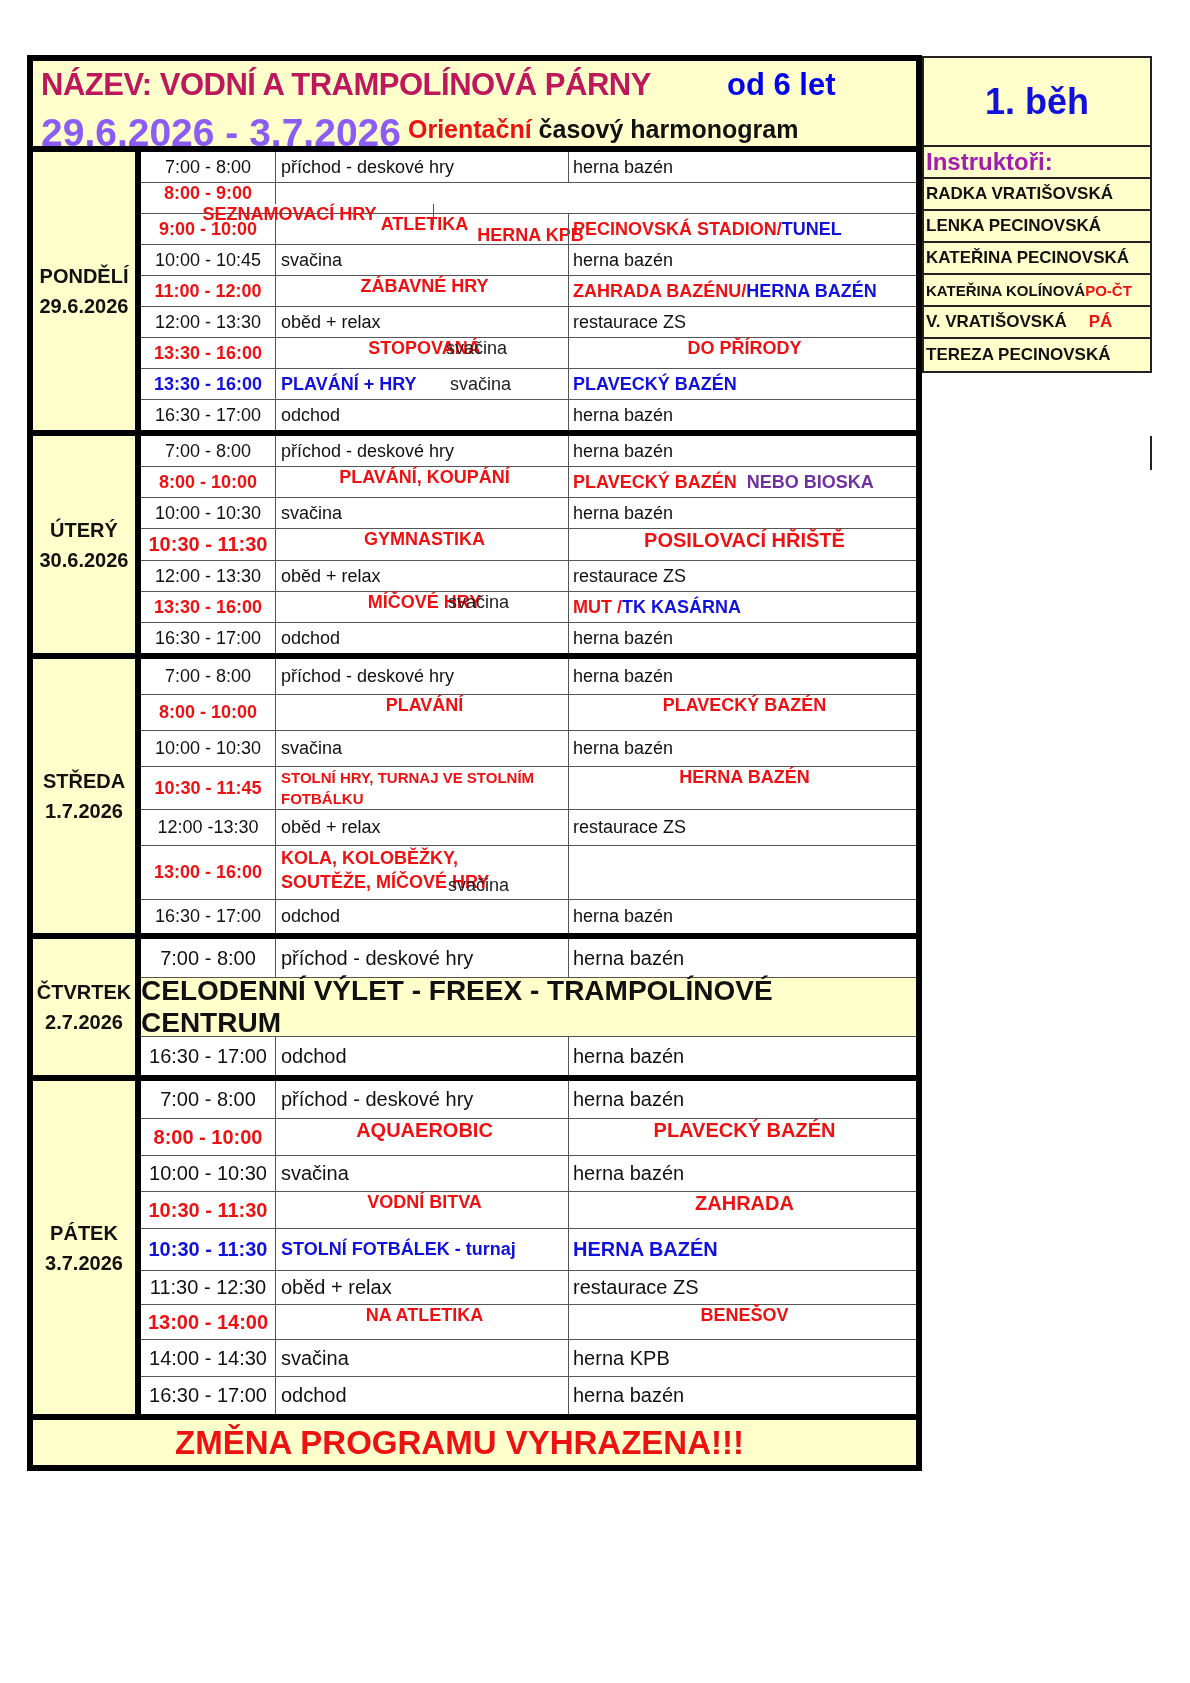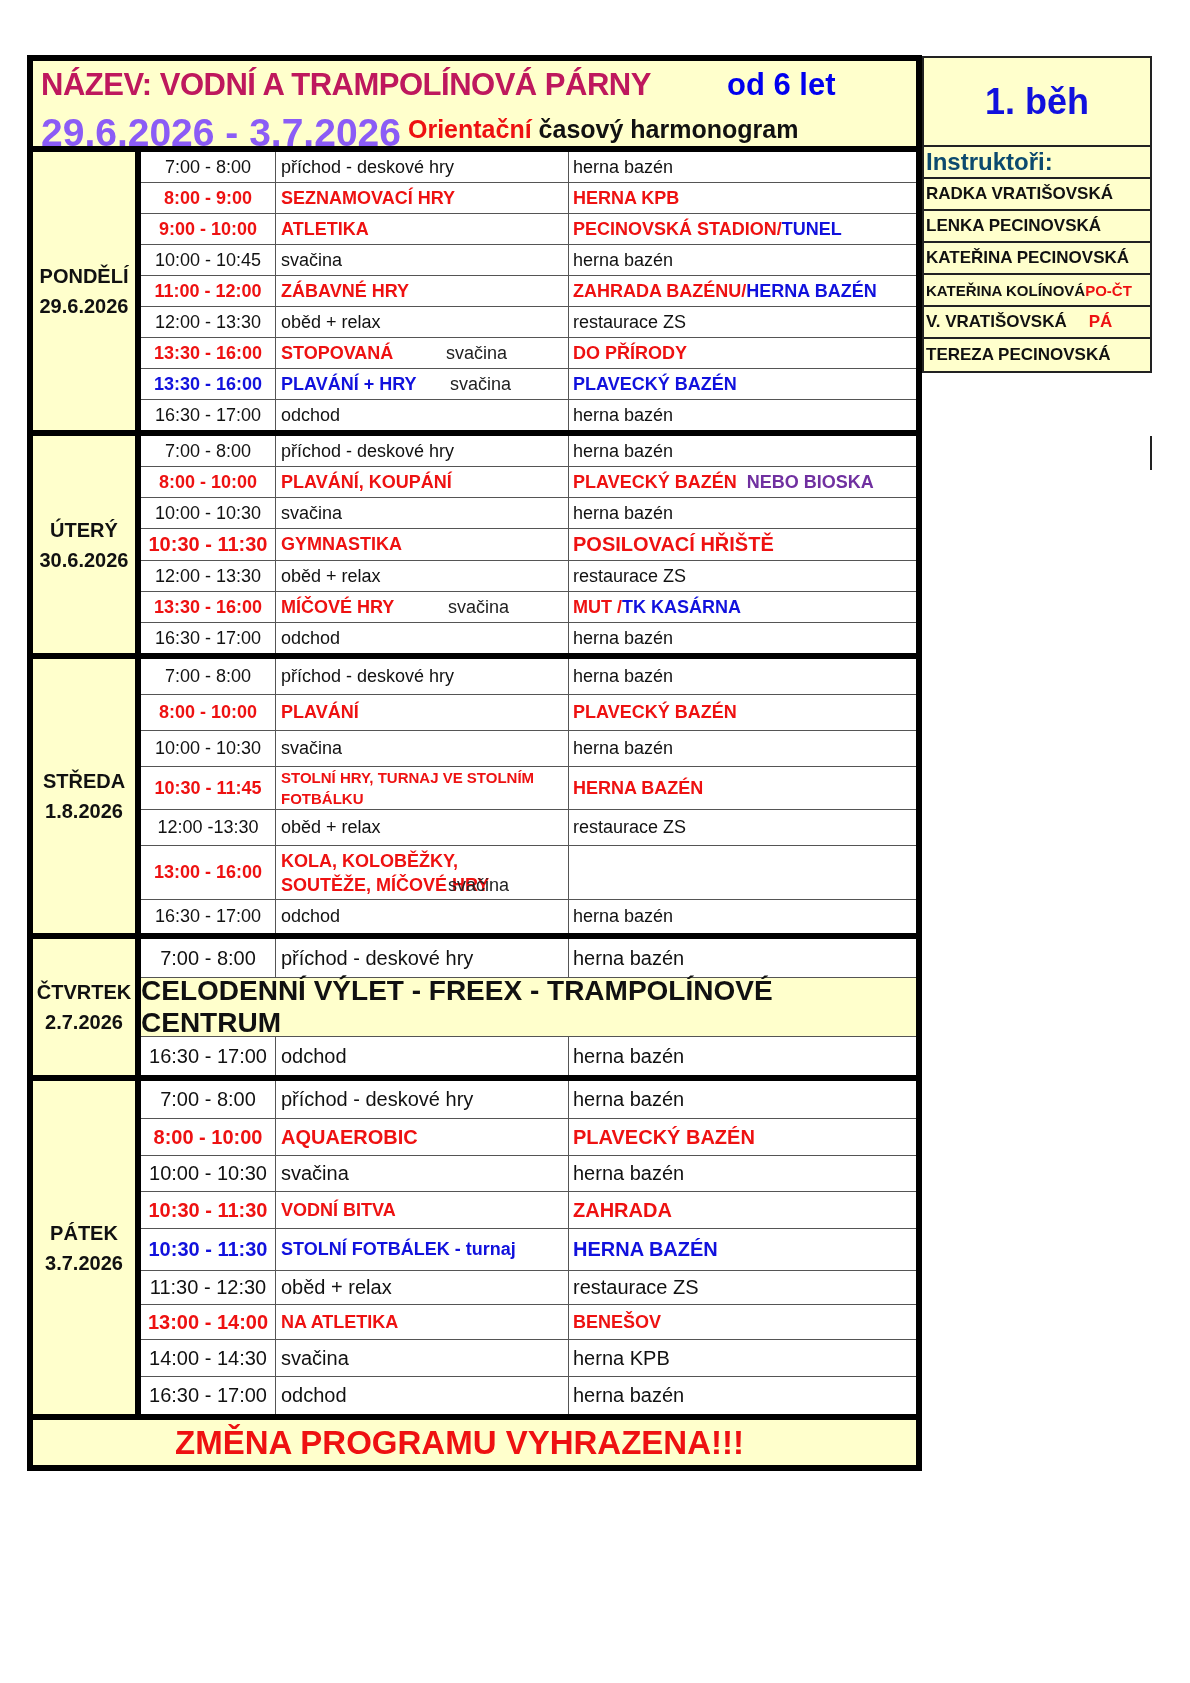--- a/index.html
+++ b/index.html
@@ -14,29 +14,29 @@
   .sub .k { color: #111; }
   .day { display: flex; border-bottom: 6px solid #000; }
   .dname { width: 108px; background: #ffffcc; border-right: 6px solid #000; display: flex; flex-direction: column; justify-content: center; align-items: center; font-weight: bold; font-size: 20px; color: #111; line-height: 30px; text-align: center; }
   .rows { flex: 1; }
   .row { display: flex; border-bottom: 1px solid #555; align-items: stretch; }
   .row:last-child { border-bottom: none; }
   .c-time { width: 135px; border-right: 1px solid #555; display: flex; align-items: center; justify-content: center; font-size: 18px; color: #111; white-space: nowrap; }
   .c-act { width: 293px; border-right: 1px solid #555; display: flex; align-items: center; padding-left: 5px; font-size: 18px; color: #111; position: relative; }
   .c-loc { flex: 1; display: flex; align-items: center; padding-left: 4px; font-size: 18px; color: #111; }
   .bold { font-weight: bold; }
-  .red { color: #ee1111; }
+  .red { color: #ee1111; flex-direction: column; }
   .blue { color: #1111dd; }
   .purple { color: #7030a0; }
   .snack { position: absolute; font-size: 18px; font-weight: normal; color: #222; }
   .trip { height: 59px; background: #ffffcc; border-bottom: 1px solid #555; display: flex; align-items: center; justify-content: center; font-size: 28px; font-weight: bold; color: #111; }
   .footer { height: 45px; background: #ffffcc; display: flex; align-items: center; justify-content: center; font-size: 33px; font-weight: bold; color: #ee1111; padding-right: 30px; }
   .instr { position: absolute; left: 922px; top: 56px; width: 230px; border: 2px solid #222; background: #ffffcc; }
   .instr .run { height: 89px; display: flex; align-items: center; justify-content: center; font-size: 36px; font-weight: bold; color: #1111dd; border-bottom: 2px solid #222; }
-  .instr .ttl { height: 32px; font-size: 24px; font-weight: bold; color: #0c4a6e; padding-left: 2px; display: flex; align-items: center; border-bottom: 2px solid #222; }
+  .instr .ttl { height: 32px; font-size: 24px; font-weight: bold; color: #a21caf; padding-left: 2px; display: flex; align-items: center; border-bottom: 2px solid #222; }
   .instr .p { height: 32px; font-size: 17px; font-weight: bold; color: #111; padding-left: 2px; display: flex; align-items: center; border-bottom: 2px solid #222; white-space: nowrap; }
   .instr .p:last-child { border-bottom: none; }
   .instr .p .tag { color: #ee1111; }
   .cursor-line { position: absolute; left: 1150px; top: 436px; width: 2px; height: 34px; background: #222; }
 </style>
 </head>
 <body>
 
 <div class="sched">
   <div class="hdr">
@@ -158,21 +158,21 @@
           <div class="c-time">16:30 - 17:00</div>
           <div class="c-act">odchod</div>
           <div class="c-loc">herna bazén</div>
         </div>
     </div>
   </div>
 
   <div class="day">
     <div class="dname">
         <span>STŘEDA</span>
-        <span>1.8.2026</span>
+        <span>1.7.2026</span>
       </div>
     <div class="rows">
       <div class="row" style="height:36px">
           <div class="c-time">7:00 - 8:00</div>
           <div class="c-act">příchod - deskové hry</div>
           <div class="c-loc">herna bazén</div>
         </div>
       <div class="row bold" style="height:36px">
           <div class="c-time red">8:00 - 10:00</div>
           <div class="c-act red">PLAVÁNÍ</div>

